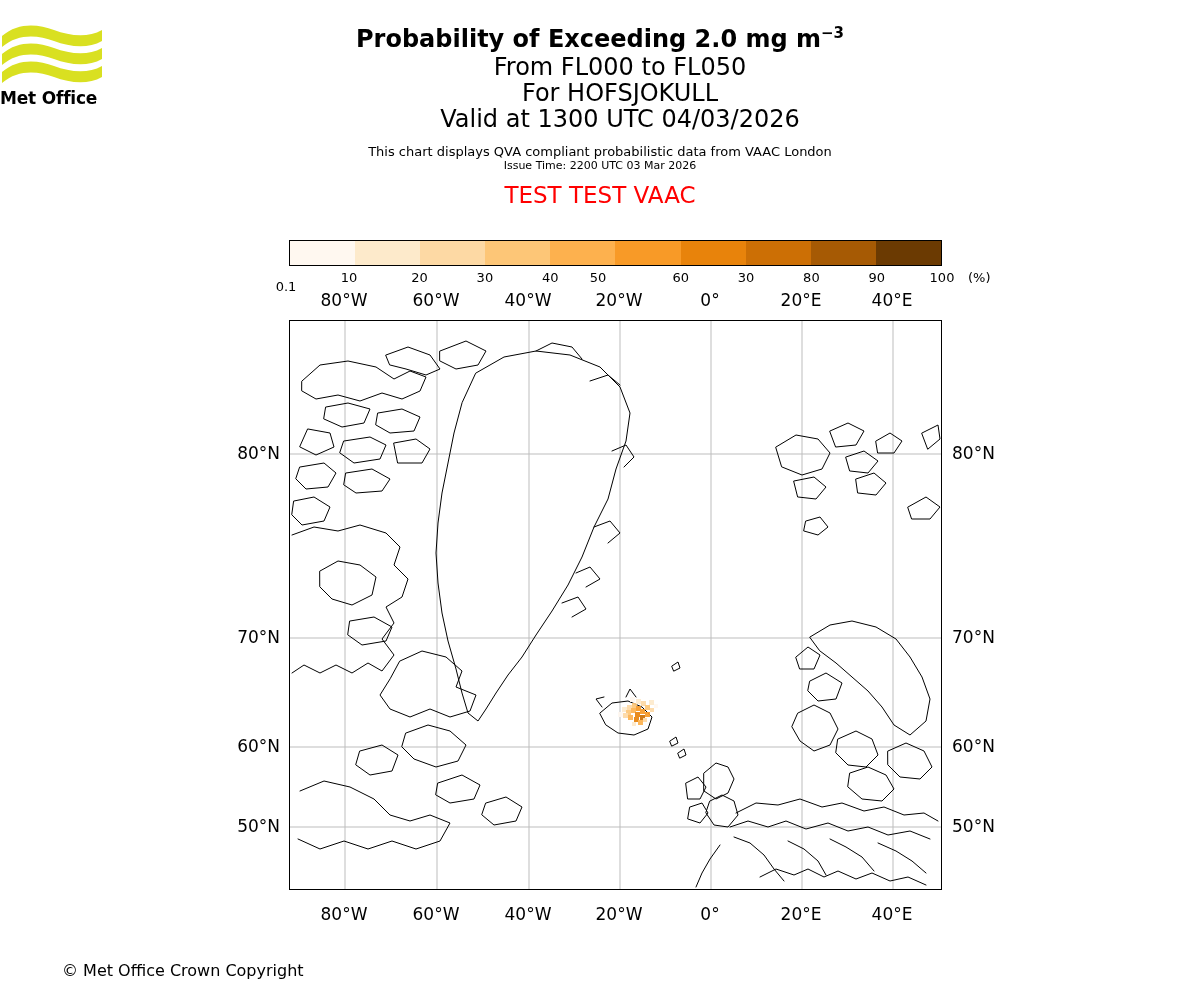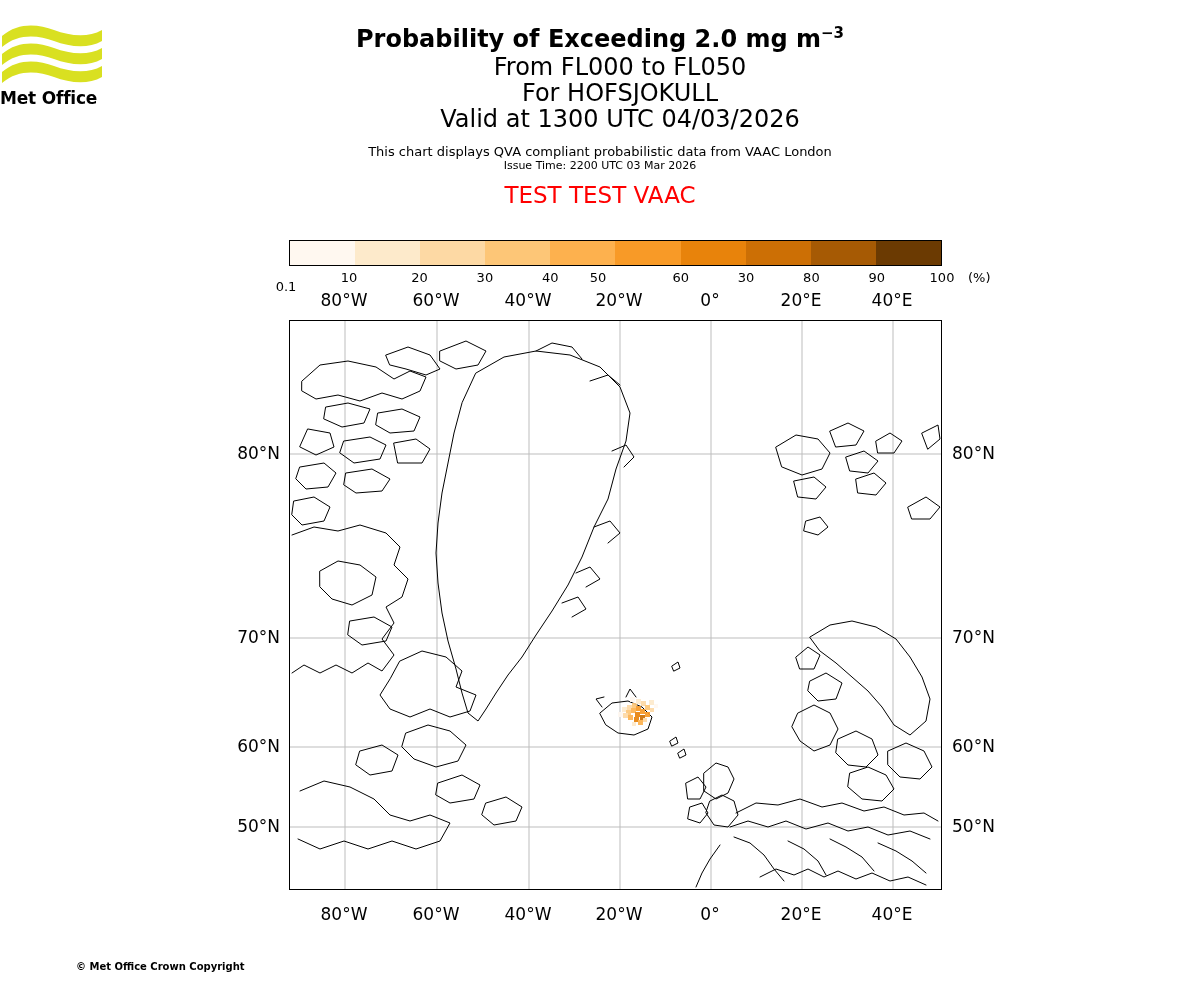--- a/index.html
+++ b/index.html
@@ -121,24 +121,23 @@
     font-size: 17px;
     white-space: nowrap;
   }
   .axis-top  { transform: translateX(-50%); }
   .axis-bot  { transform: translateX(-50%); }
   .axis-left { transform: translateY(-50%); text-align: right; }
   .axis-right{ transform: translateY(-50%); }
 
   #copyright {
     position: absolute;
-    left: 76px;
+    left: 62px;
     top: 961px;
-    font-size: 10px;
-    font-weight: bold;
+    font-size: 16px;
   }
 </style>
 </head>
 <body>
 
 <div id="logo">
   <svg width="104" height="62" viewBox="0 0 104 62">
     <g fill="#d9e021">
       <path d="M2,12 C18,-2 38,0 54,6 C70,12 88,14 102,6 L102,17 C88,25 70,23 54,17 C38,11 18,9 2,23 Z"></path>
       <path d="M2,30 C18,16 38,18 54,24 C70,30 88,32 102,24 L102,35 C88,43 70,41 54,35 C38,29 18,27 2,41 Z"></path>

